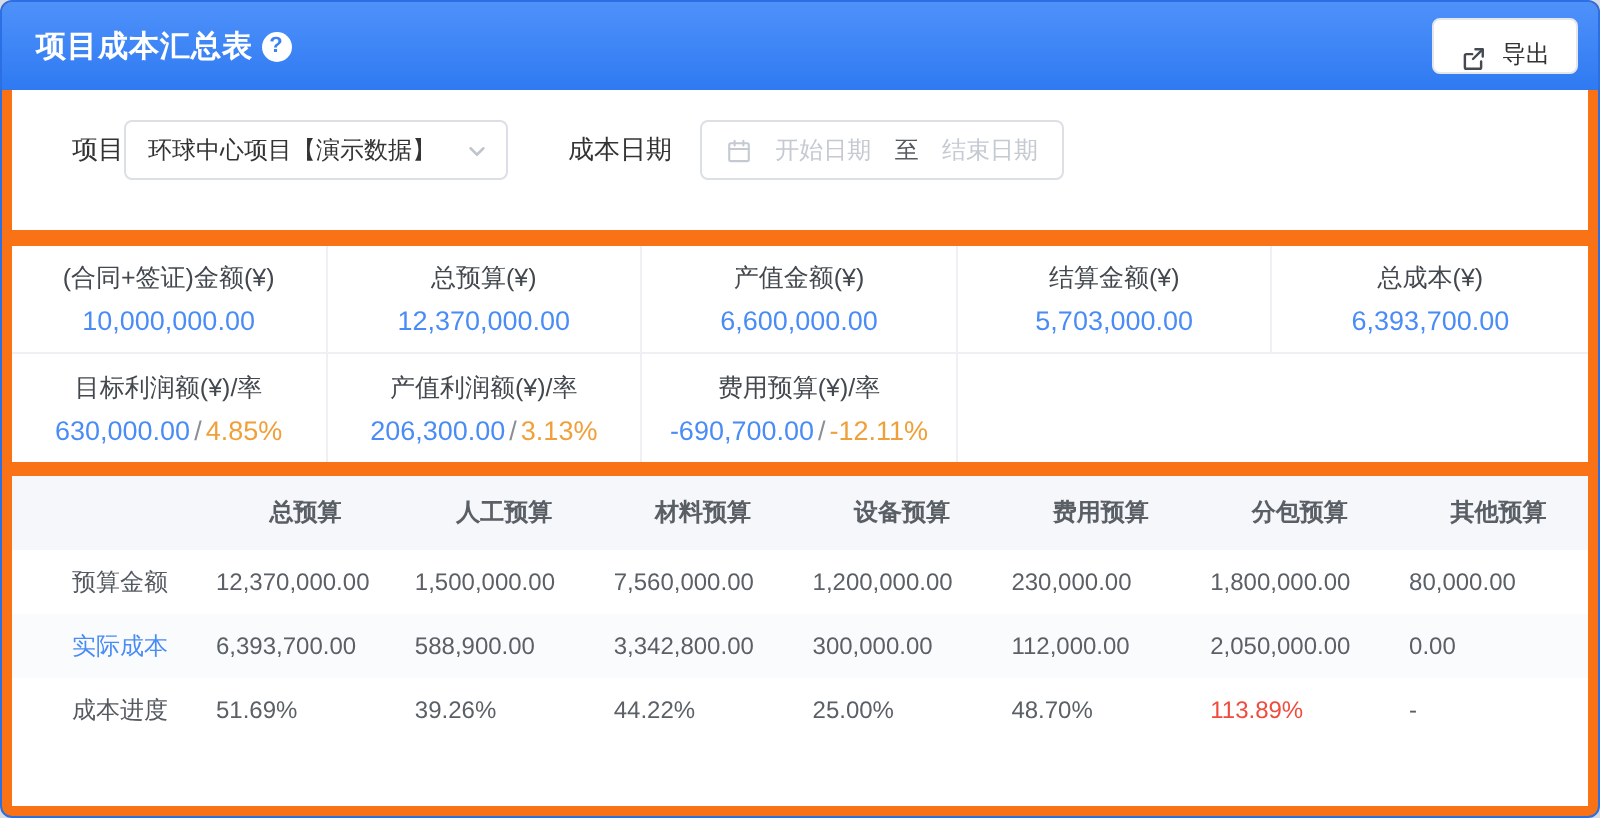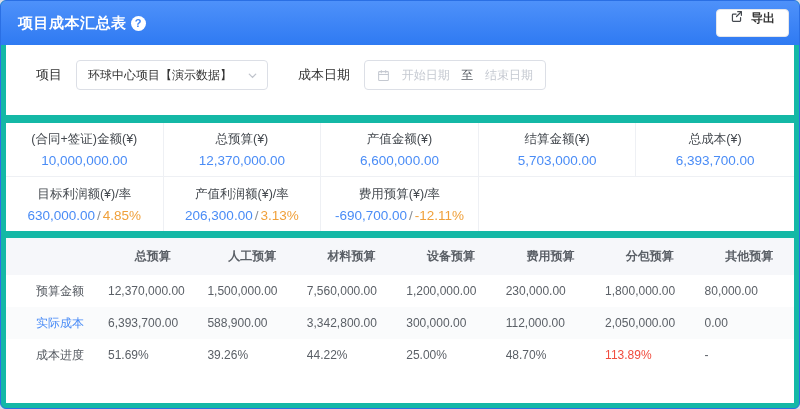--- a/index.html
+++ b/index.html
@@ -3,21 +3,21 @@
 <meta charset="utf-8">
 <style>
   * { margin:0; padding:0; box-sizing:border-box; }
   body {
     background:#d9dee5;
     font-family:"Liberation Sans","DejaVu Sans",sans-serif;
     -webkit-font-smoothing:antialiased;
   }
   .page {
     width:800px; height:409px;
-    background:#14b8a6;
+    background:#f97316;
     border:1px solid #2a6fe4;
     border-radius:6px;
     overflow:hidden;
     display:flex; flex-direction:column;
   }
   
   .header {
     flex:0 0 44px;
     display:flex; align-items:center;
     padding:0 10px 0 17px;
@@ -28,39 +28,39 @@
     width:15px; height:15px; border-radius:50%;
     background:#ffffff; color:#3b82f5;
     font-size:11px; font-weight:bold; line-height:1;
     display:inline-flex; align-items:center; justify-content:center;
     margin-left:4px; cursor:pointer;
   }
   .export-btn {
     margin-left:auto;
     background:#ffffff; border:1px solid #e4e6eb; border-radius:4px;
     height:28px; padding:0 13px;
-    display:flex; align-items:flex-start; gap:8px;
-    font-size:12px; color:#333; cursor:pointer;font-weight:bold;
+    display:flex; align-items:flex-end; gap:8px;
+    font-size:12px; color:#333; cursor:pointer;
   }
   .export-btn svg { display:block; }
   
   .card { background:#ffffff; margin:0 5px; }
   
   .filter-card {
     flex:0 0 70px;
     display:flex; align-items:flex-start;
     padding:15px 3px 0 30px;
   }
   .filter-row { display:flex; align-items:center; }
   .f-label { font-size:13px; color:#333; white-space:nowrap; }
   .select-box {
     width:192px; height:30px;
     border:1px solid #dcdfe6; border-radius:4px;
     display:flex; align-items:center;
-    margin-left:14px; padding:0 9px 0 11px;
+    padding:0 9px 0 11px;
     font-size:12px; color:#333; cursor:pointer; background:#fff;
   }
   .select-box .sel-text { flex:1; white-space:nowrap; overflow:hidden; }
   .chev { color:#c0c4cc; display:flex; }
   .date-gap { margin-left:30px; }
   .date-box {
     width:182px; height:30px;
     border:1px solid #dcdfe6; border-radius:4px;
     display:flex; align-items:center; justify-content:space-between;
     margin-left:14px; padding:0 12px;

